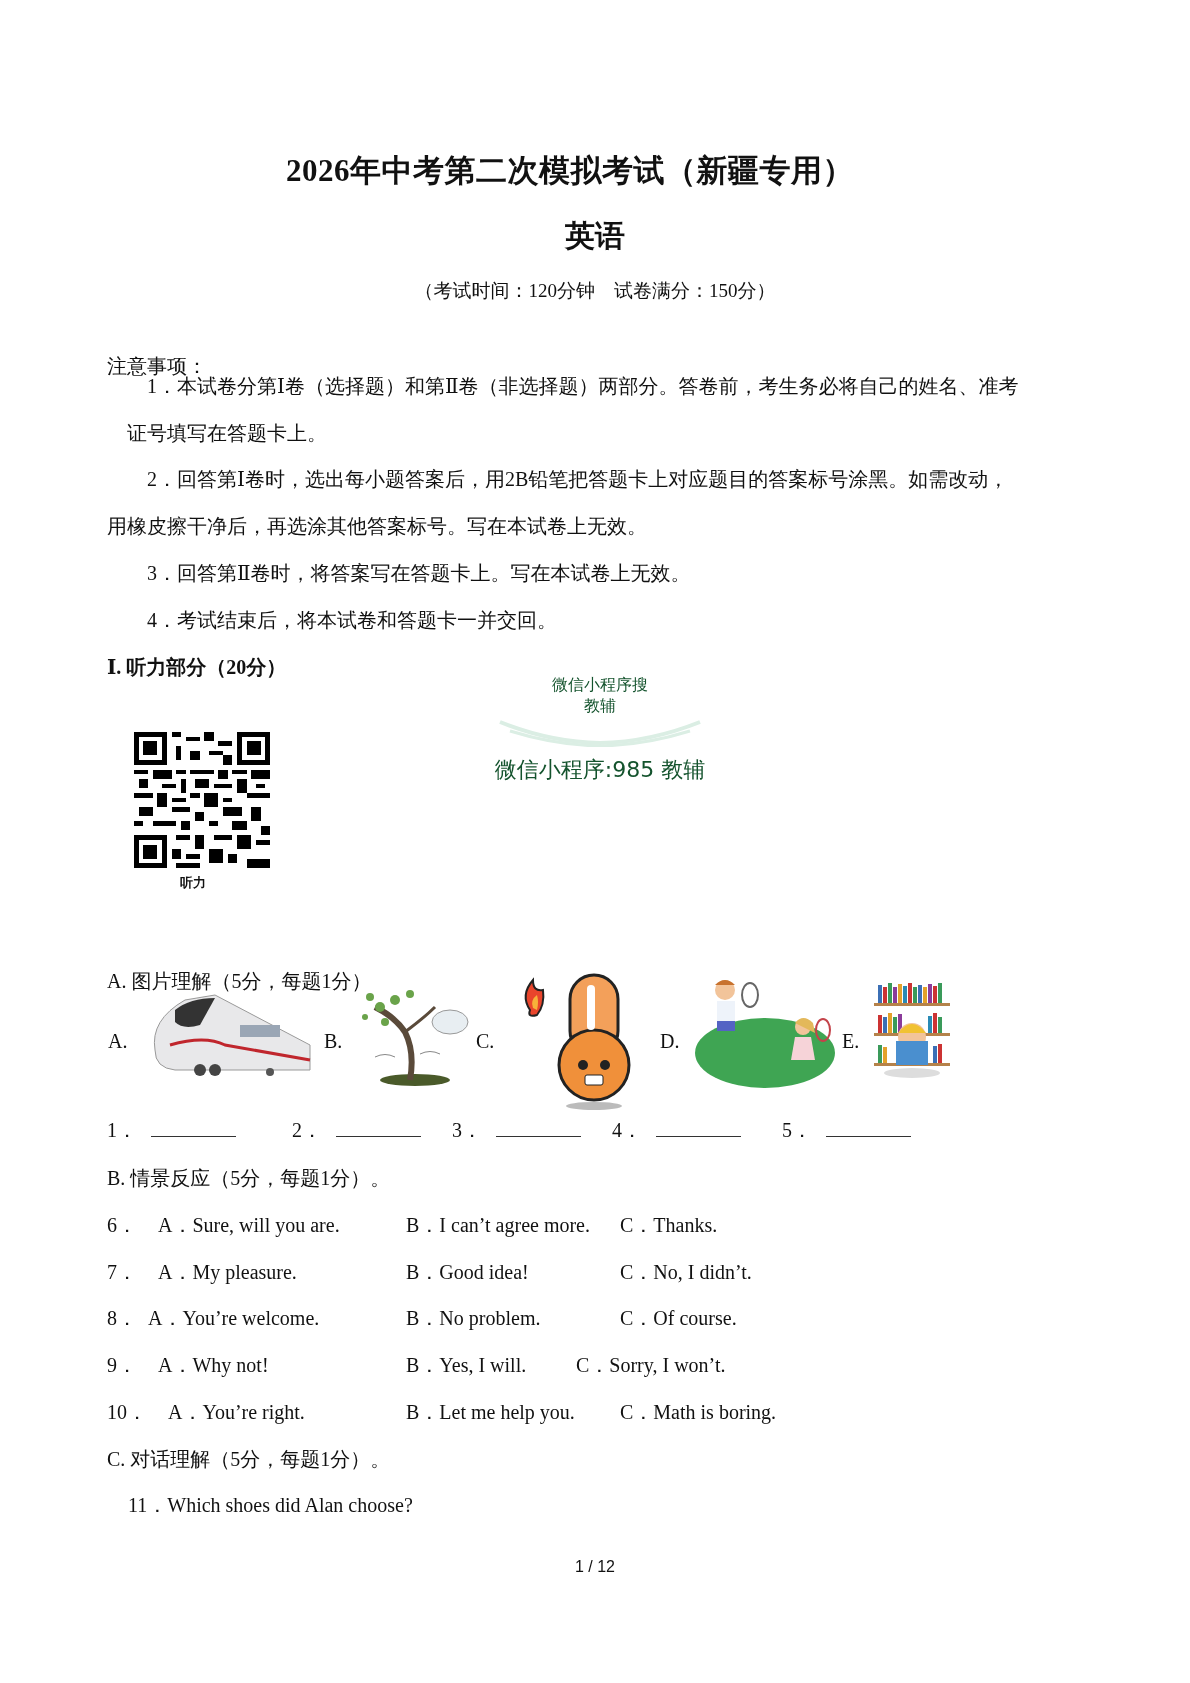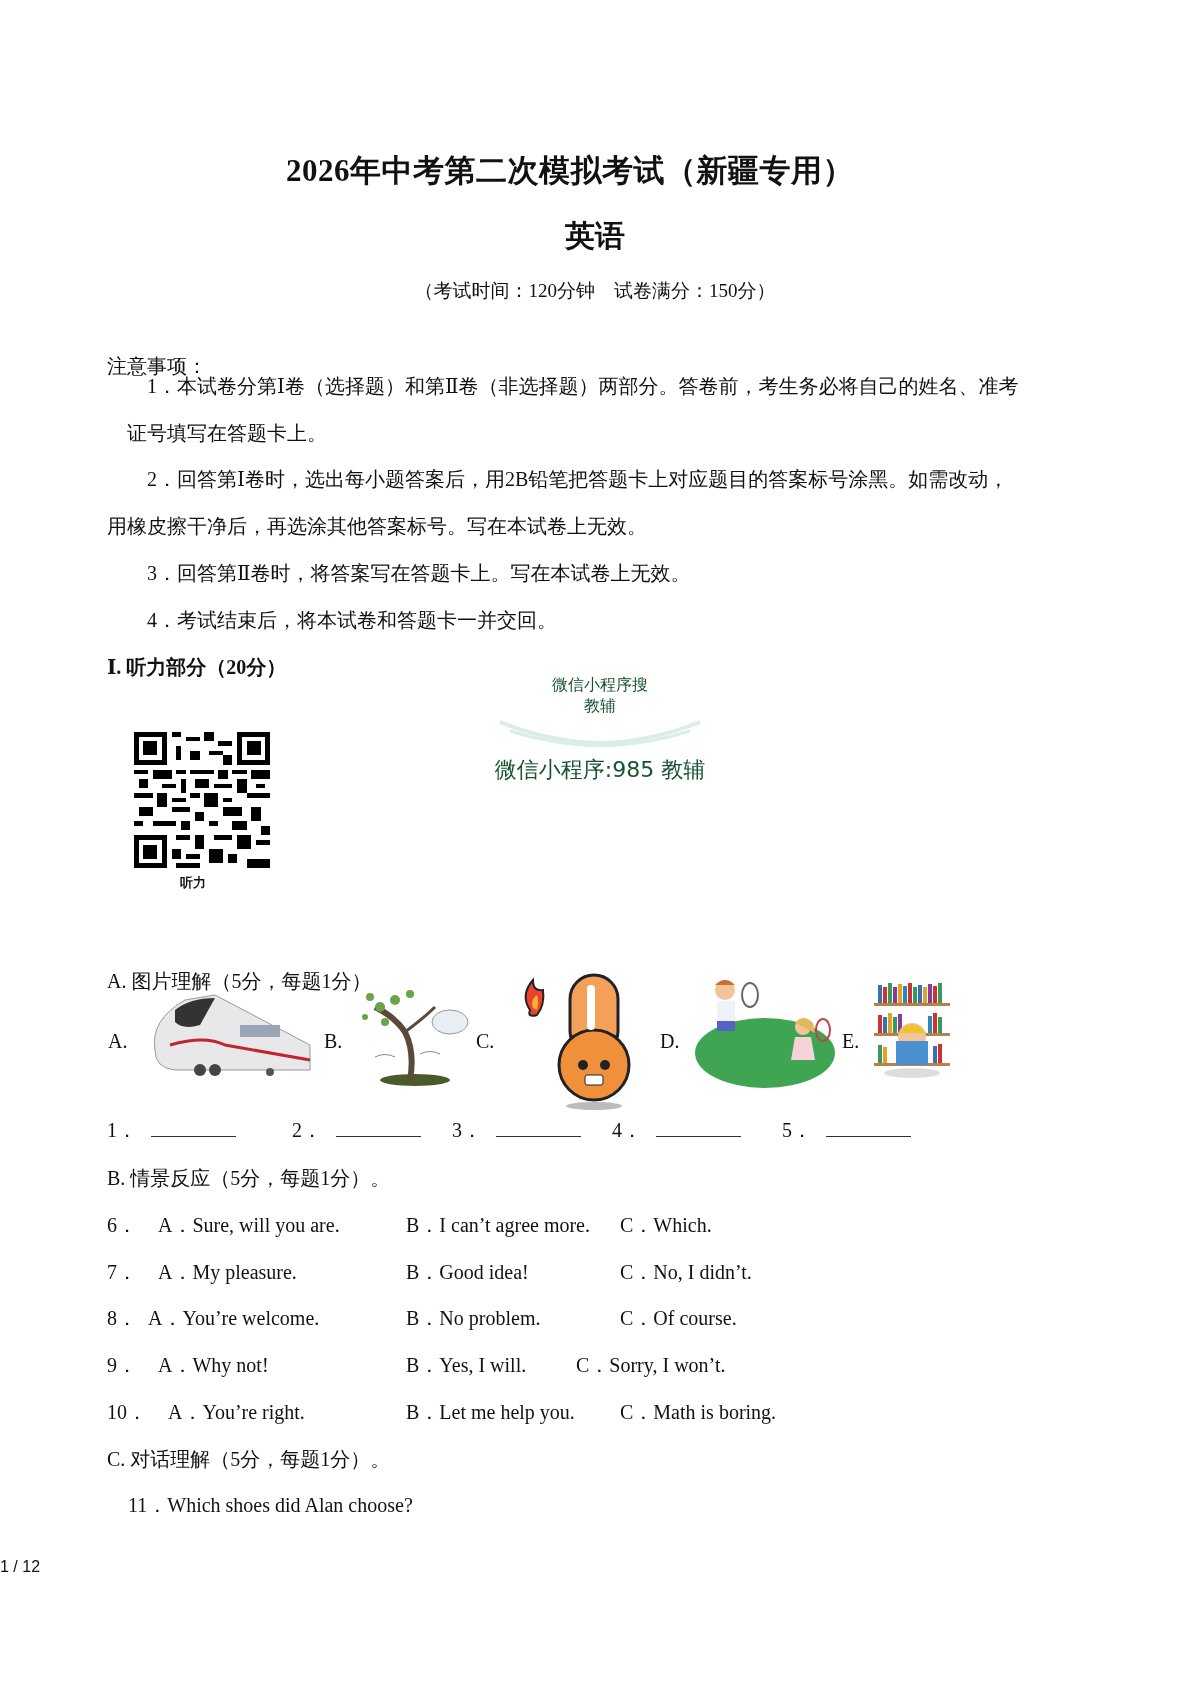--- a/index.html
+++ b/index.html
@@ -25,21 +25,21 @@
   .wm .big { font-size: 56px; font-style: italic; font-weight: bold; line-height: 52px; }
   .wm .tag { font-size: 22px; font-family: "DejaVu Sans", sans-serif; margin-top: 20px; }
   .partA { left: 107px; top: 968px; text-align: right; }
   .pic-label { font-size: 20px; }
   .blank-row { top: 1117px; }
   .blank { display: inline-block; width: 85px; border-bottom: 1.5px solid #333; height: 18px; vertical-align: baseline; margin-left: 14px; }
   .partB { left: 107px; top: 1165px; }
   .q { position: absolute; font-size: 20px; white-space: nowrap; }
   .partC { left: 107px; top: 1446px; }
   .q11 { left: 107px; top: 1492px; margin-left: 21px; }
-  .pager { left: 0; width: 1190px; top: 1558px; font-size: 16px; font-family: "Liberation Sans", sans-serif; }
+  .pager { left: 0; width: 1190px; top: 1558px; text-align: center; font-size: 16px; font-family: "Liberation Sans", sans-serif; }
   .img { position: absolute; }
 </style>
 </head>
 <body>
 
 <div class="abs title">2026年中考第二次模拟考试（新疆专用）</div>
 <div class="abs subject">英语</div>
 <div class="abs meta">（考试时间：120分钟　试卷满分：150分）</div>
 
 <div class="abs line h-notice">注意事项：</div>
@@ -228,21 +228,21 @@
 <div class="abs line blank-row" style="left:292px"><span>2．</span><span class="blank"></span></div>
 <div class="abs line blank-row" style="left:452px"><span>3．</span><span class="blank"></span></div>
 <div class="abs line blank-row" style="left:612px"><span>4．</span><span class="blank"></span></div>
 <div class="abs line blank-row" style="left:782px"><span>5．</span><span class="blank"></span></div>
 
 <div class="abs line partB">B. 情景反应（5分，每题1分）。</div>
 
 <div class="q" style="left:107px;top:1212px">6．</div>
 <div class="q" style="left:158px;top:1212px">A．Sure, will you are.</div>
 <div class="q" style="left:406px;top:1212px">B．I can’t agree more.</div>
-<div class="q" style="left:620px;top:1212px">C．Which.</div>
+<div class="q" style="left:620px;top:1212px">C．Thanks.</div>
 
 <div class="q" style="left:107px;top:1259px">7．</div>
 <div class="q" style="left:158px;top:1259px">A．My pleasure.</div>
 <div class="q" style="left:406px;top:1259px">B．Good idea!</div>
 <div class="q" style="left:620px;top:1259px">C．No, I didn’t.</div>
 
 <div class="q" style="left:107px;top:1305px">8．</div>
 <div class="q" style="left:148px;top:1305px">A．You’re welcome.</div>
 <div class="q" style="left:406px;top:1305px">B．No problem.</div>
 <div class="q" style="left:620px;top:1305px">C．Of course.</div>

